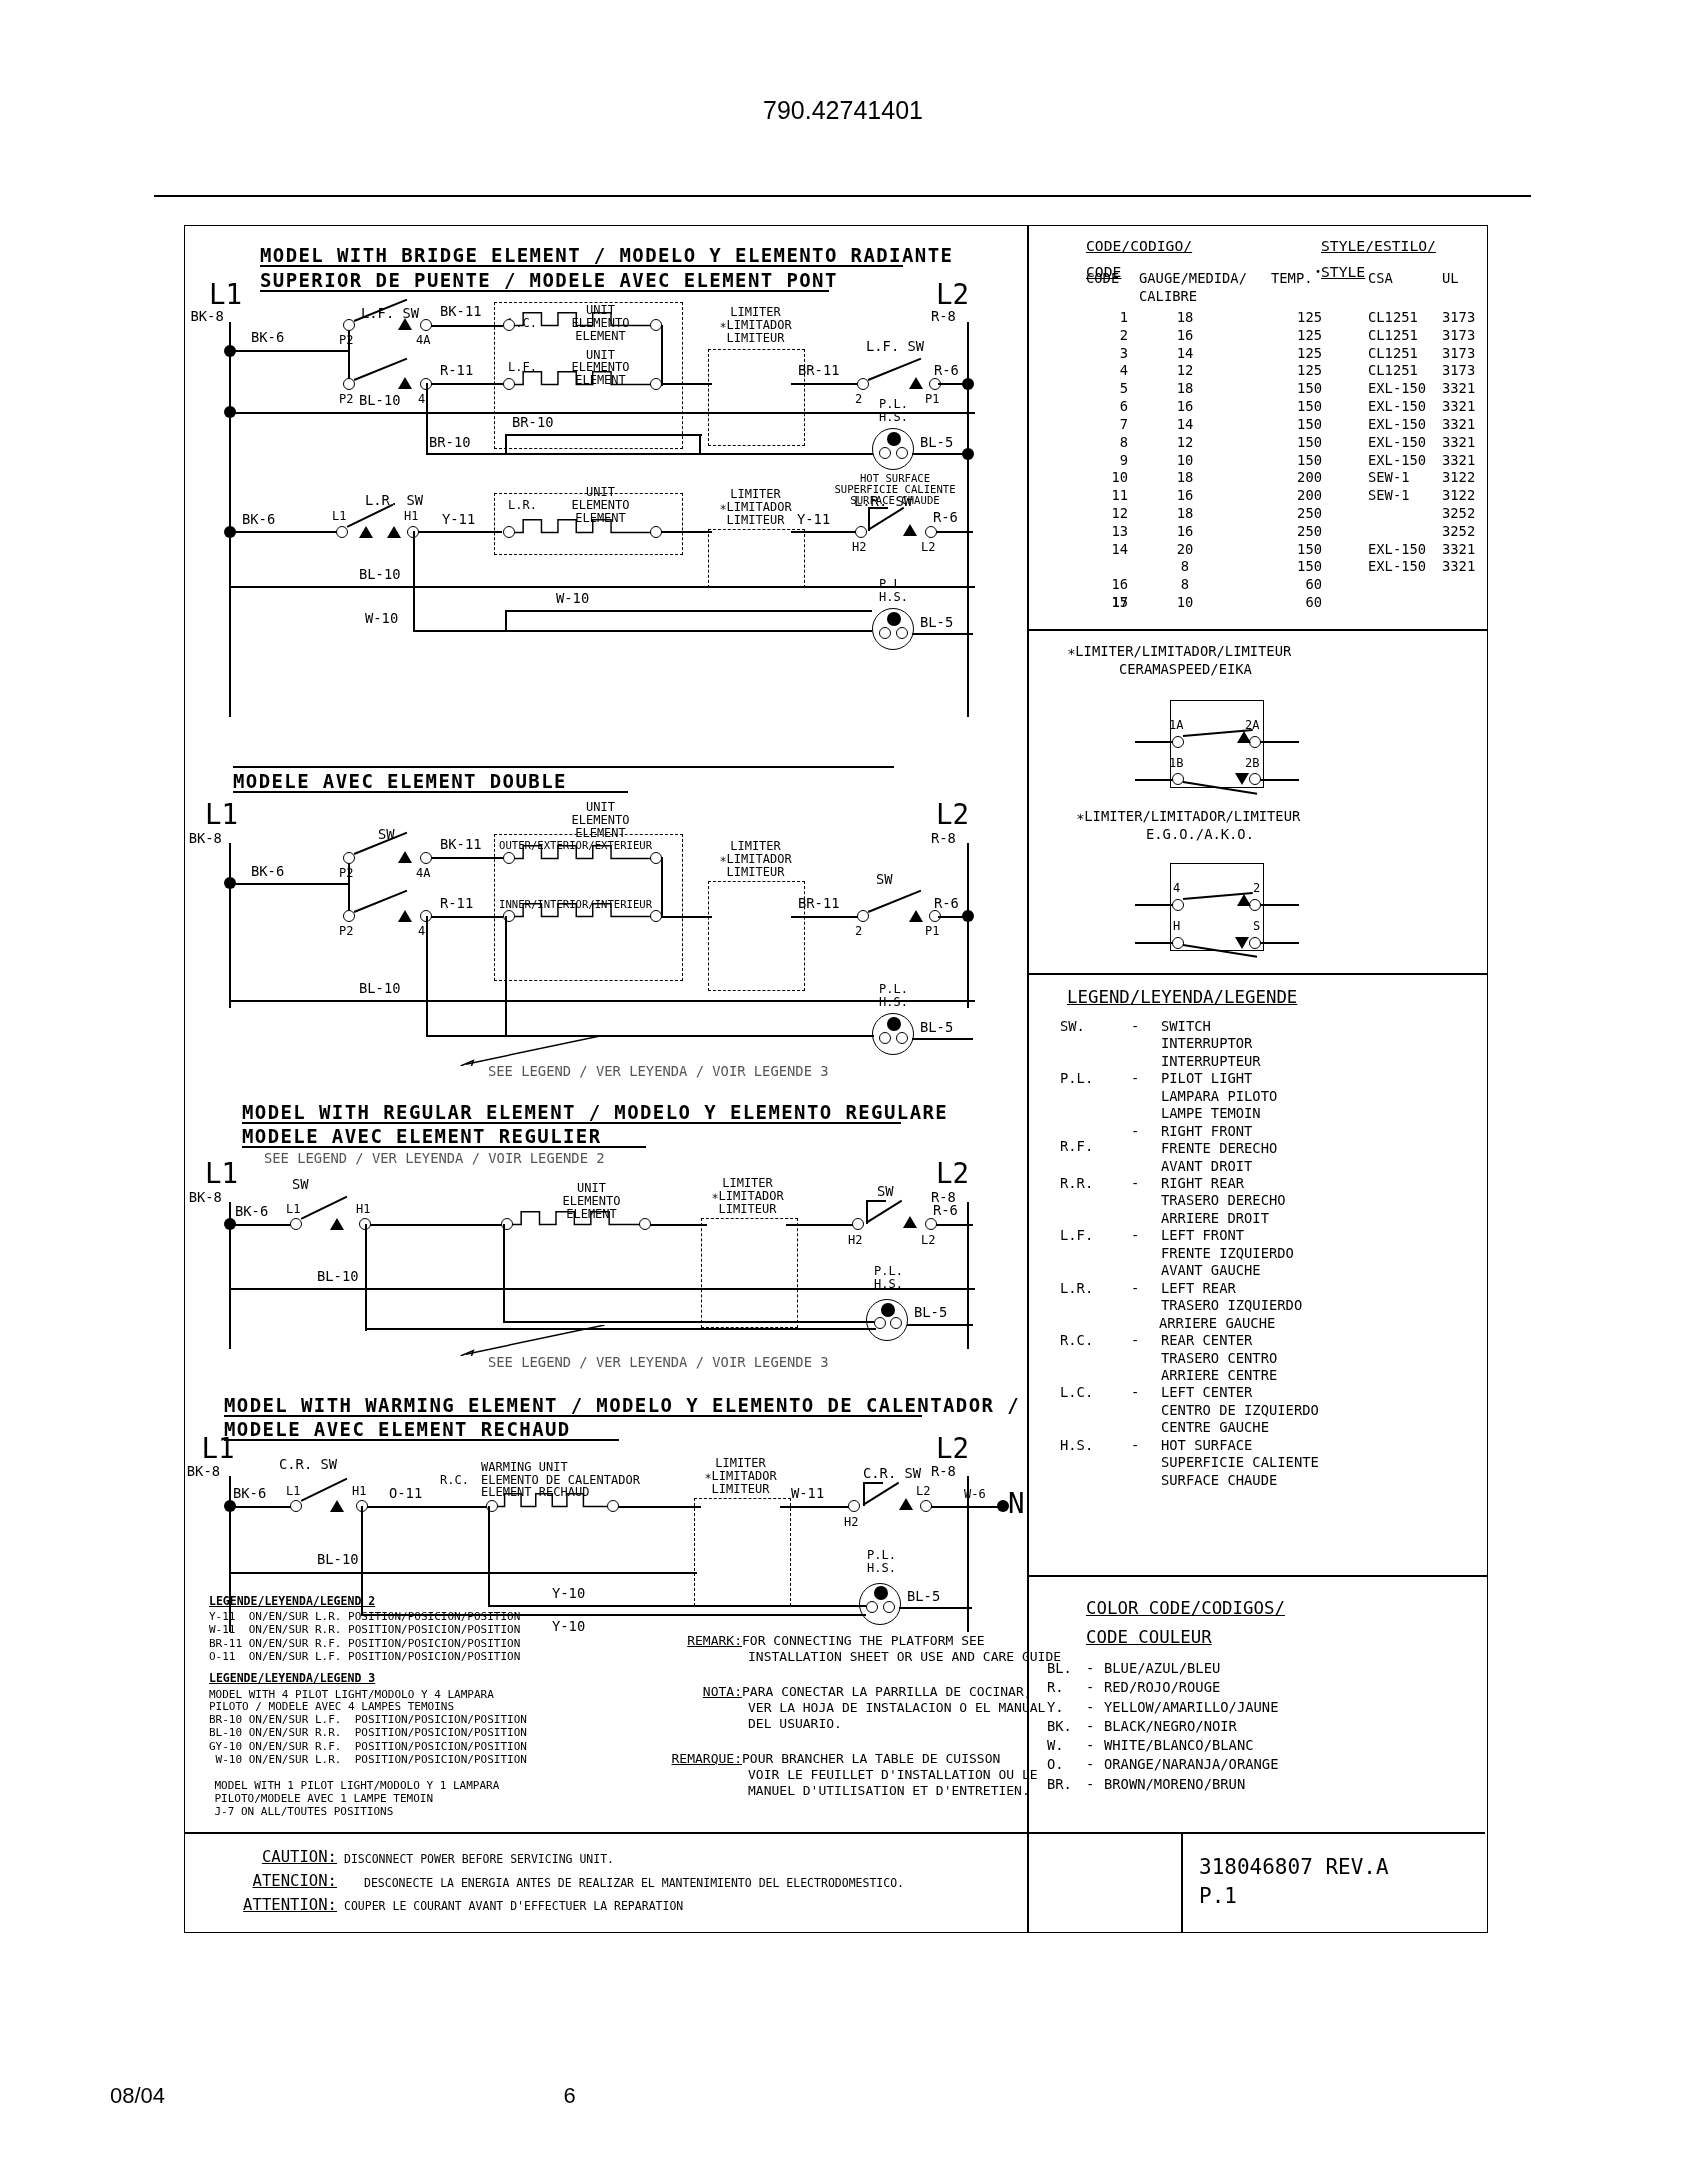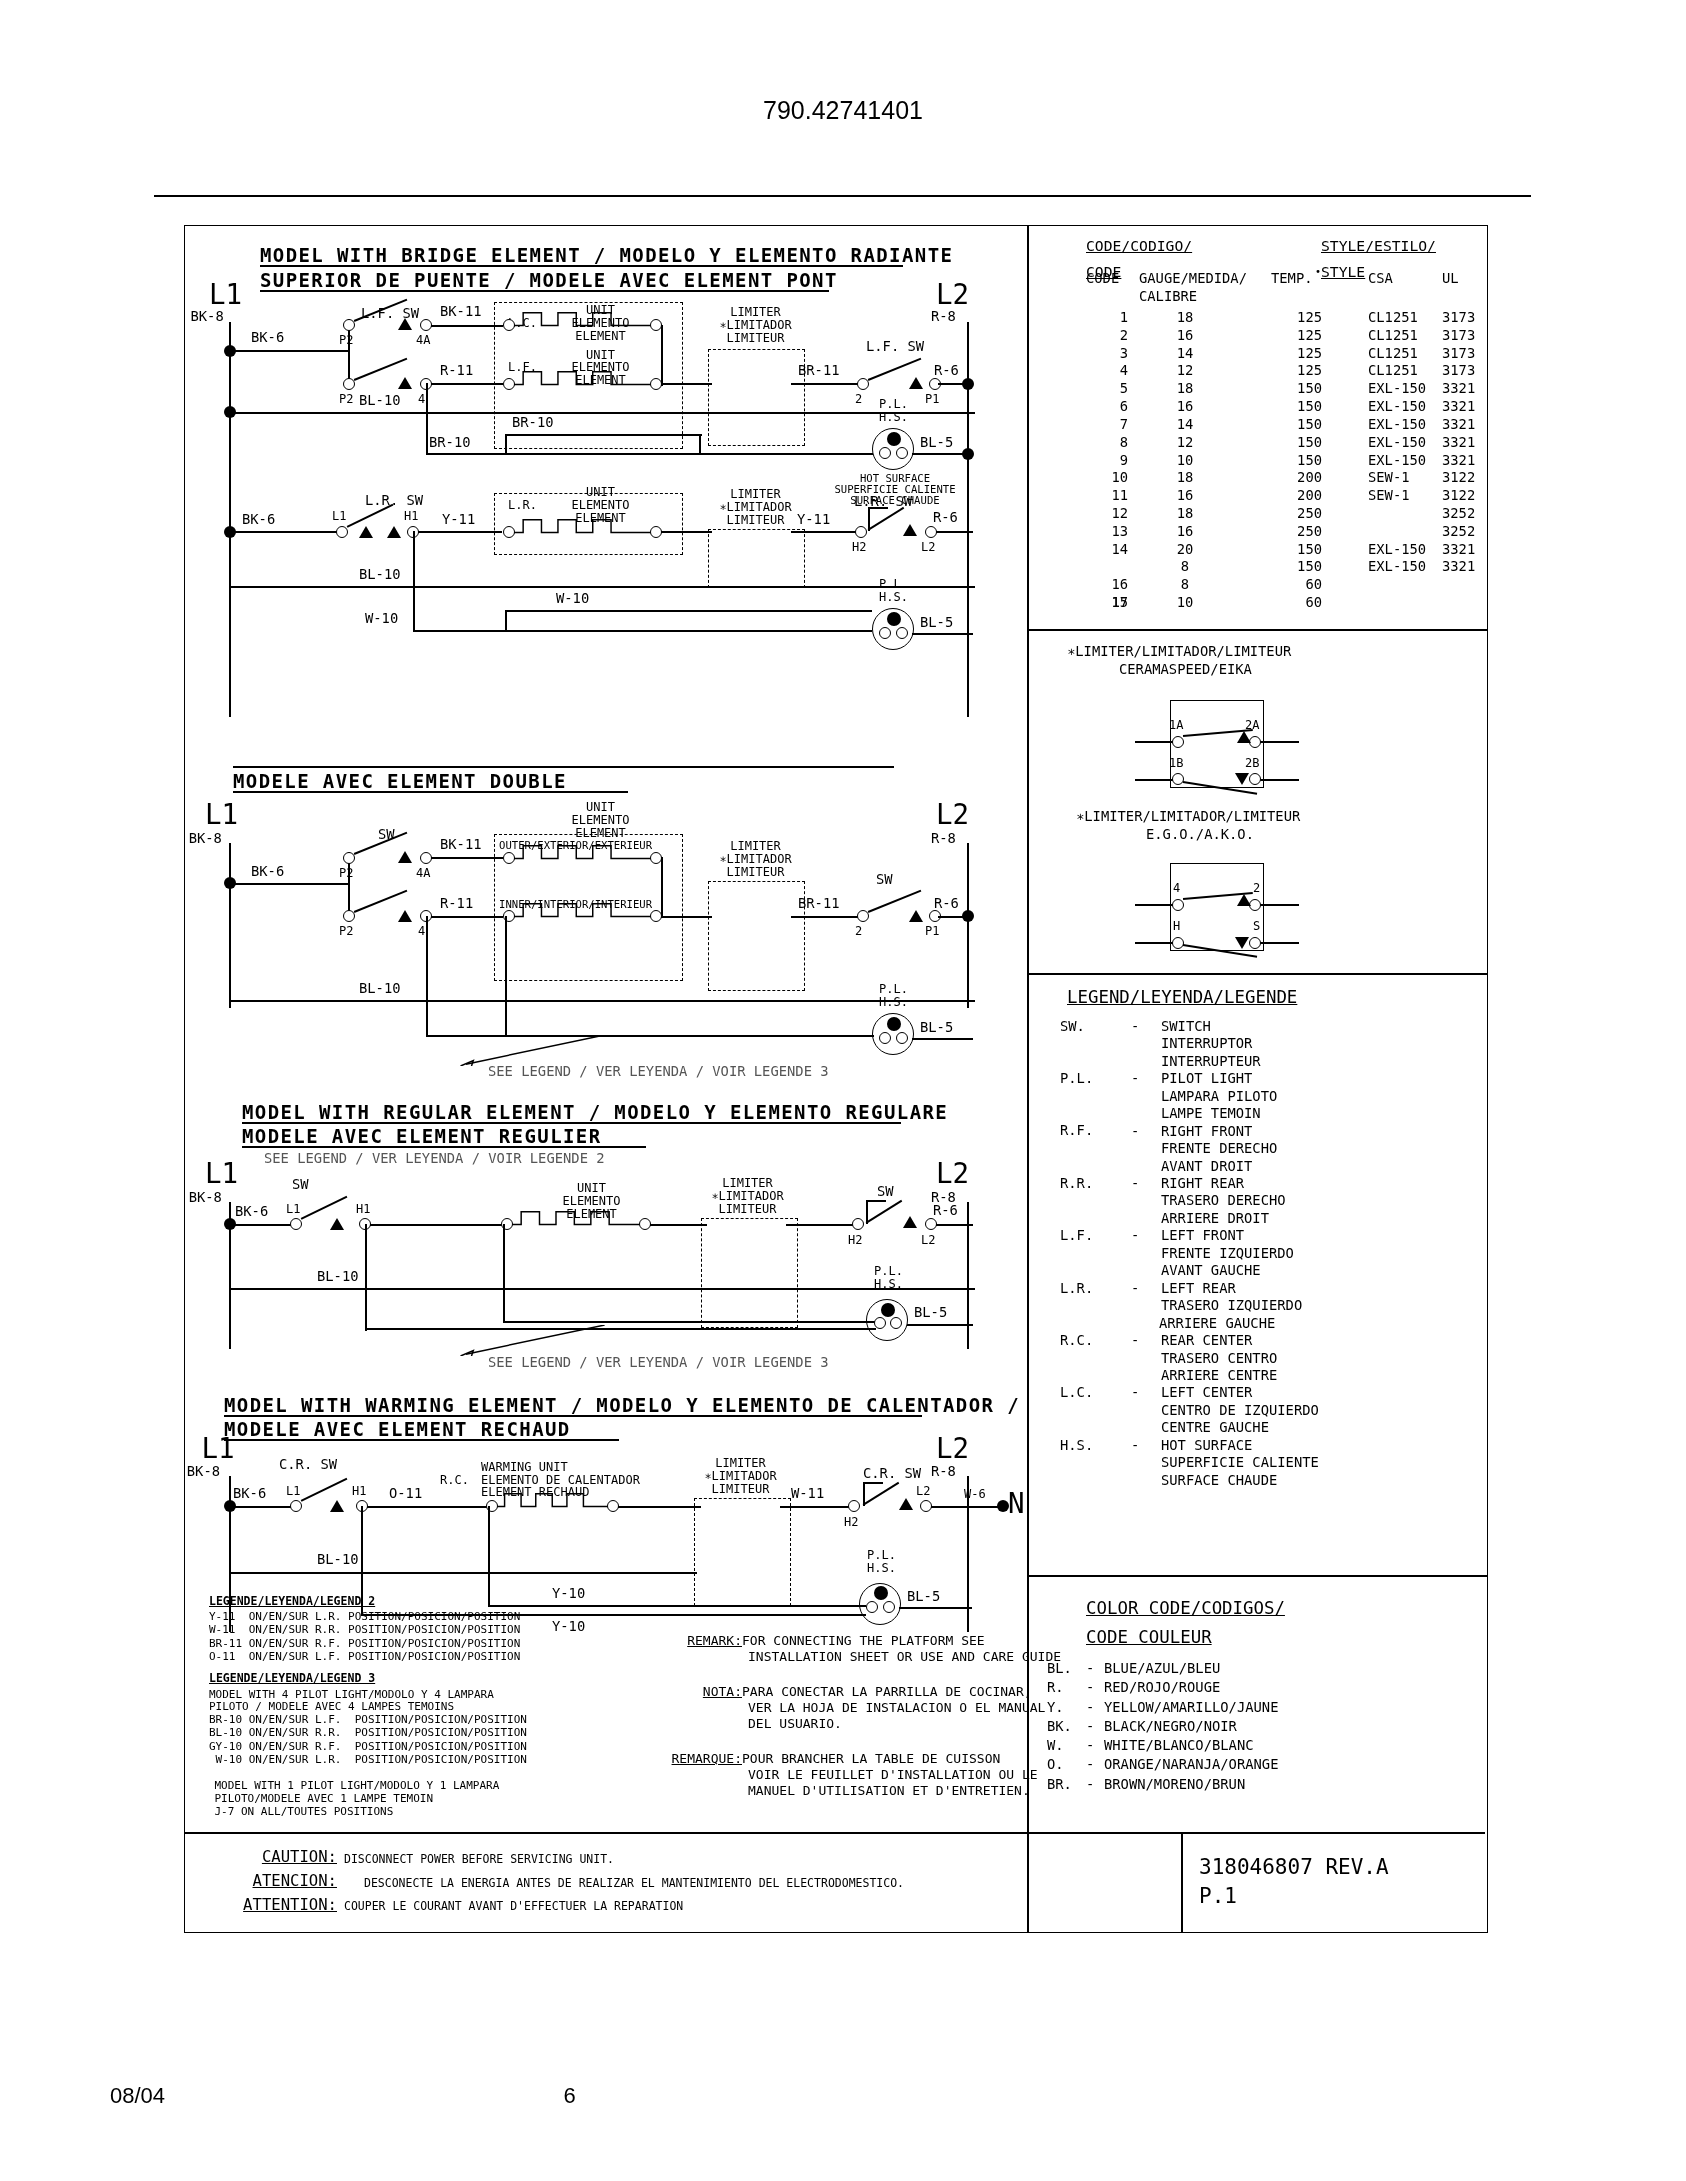--- a/index.html
+++ b/index.html
@@ -226,21 +226,21 @@
         <div class="abs lg-txt" style="top: 0px; left: 13px;">SW.</div>
         <div class="abs lg-txt" style="top: 0px; left: 84px;">-</div>
         <div class="abs lg-txt" style="top: 0px; left: 114px;">SWITCH</div>
         <div class="abs lg-txt" style="top: 17.4px; left: 114px;">INTERRUPTOR</div>
         <div class="abs lg-txt" style="top: 35px; left: 114px;">INTERRUPTEUR</div>
         <div class="abs lg-txt" style="top: 52px; left: 13px;">P.L.</div>
         <div class="abs lg-txt" style="top: 52px; left: 84px;">-</div>
         <div class="abs lg-txt" style="top: 52px; left: 114px;">PILOT LIGHT</div>
         <div class="abs lg-txt" style="top: 70px; left: 114px;">LAMPARA PILOTO</div>
         <div class="abs lg-txt" style="top: 87px; left: 114px;">LAMPE TEMOIN</div>
-        <div class="abs lg-txt" style="top: 104px; left: 13px;">R.F.</div>
+        <div class="abs lg-txt" style="top: 120px; left: 13px;">R.F.</div>
         <div class="abs lg-txt" style="top: 105px; left: 84px;">-</div>
         <div class="abs lg-txt" style="top: 105px; left: 114px;">RIGHT FRONT</div>
         <div class="abs lg-txt" style="top: 122px; left: 114px;">FRENTE DERECHO</div>
         <div class="abs lg-txt" style="top: 140px; left: 114px;">AVANT DROIT</div>
         <div class="abs lg-txt" style="top: 157px; left: 13px;">R.R.</div>
         <div class="abs lg-txt" style="top: 157px; left: 84px;">-</div>
         <div class="abs lg-txt" style="top: 157px; left: 114px;">RIGHT REAR</div>
         <div class="abs lg-txt" style="top: 174px; left: 114px;">TRASERO DERECHO</div>
         <div class="abs lg-txt" style="top: 192px; left: 114px;">ARRIERE DROIT</div>
         <div class="abs lg-txt" style="top: 209px; left: 13px;">L.F.</div>

